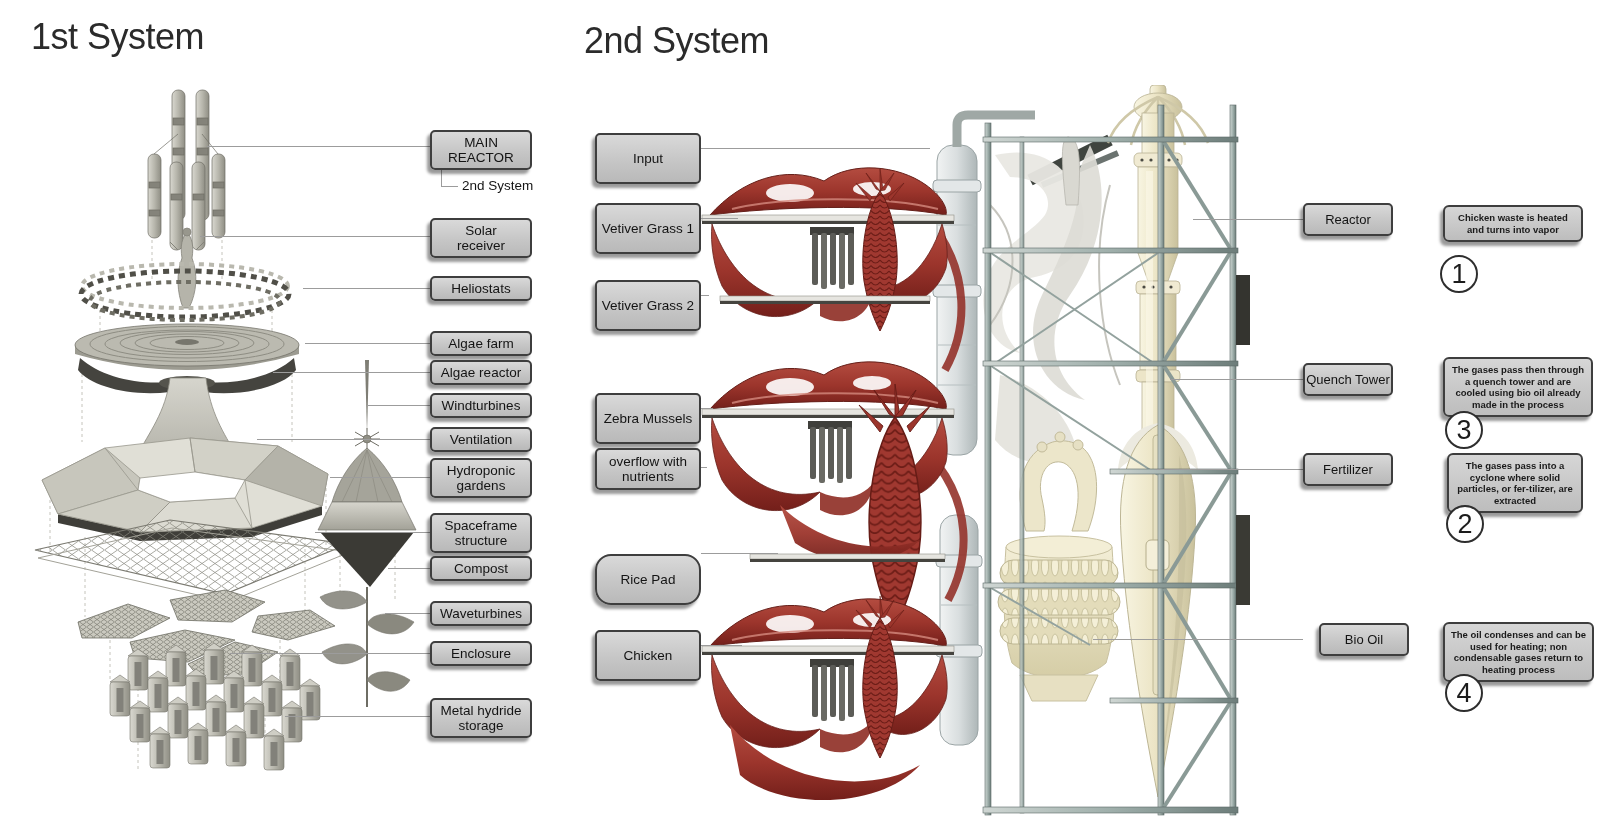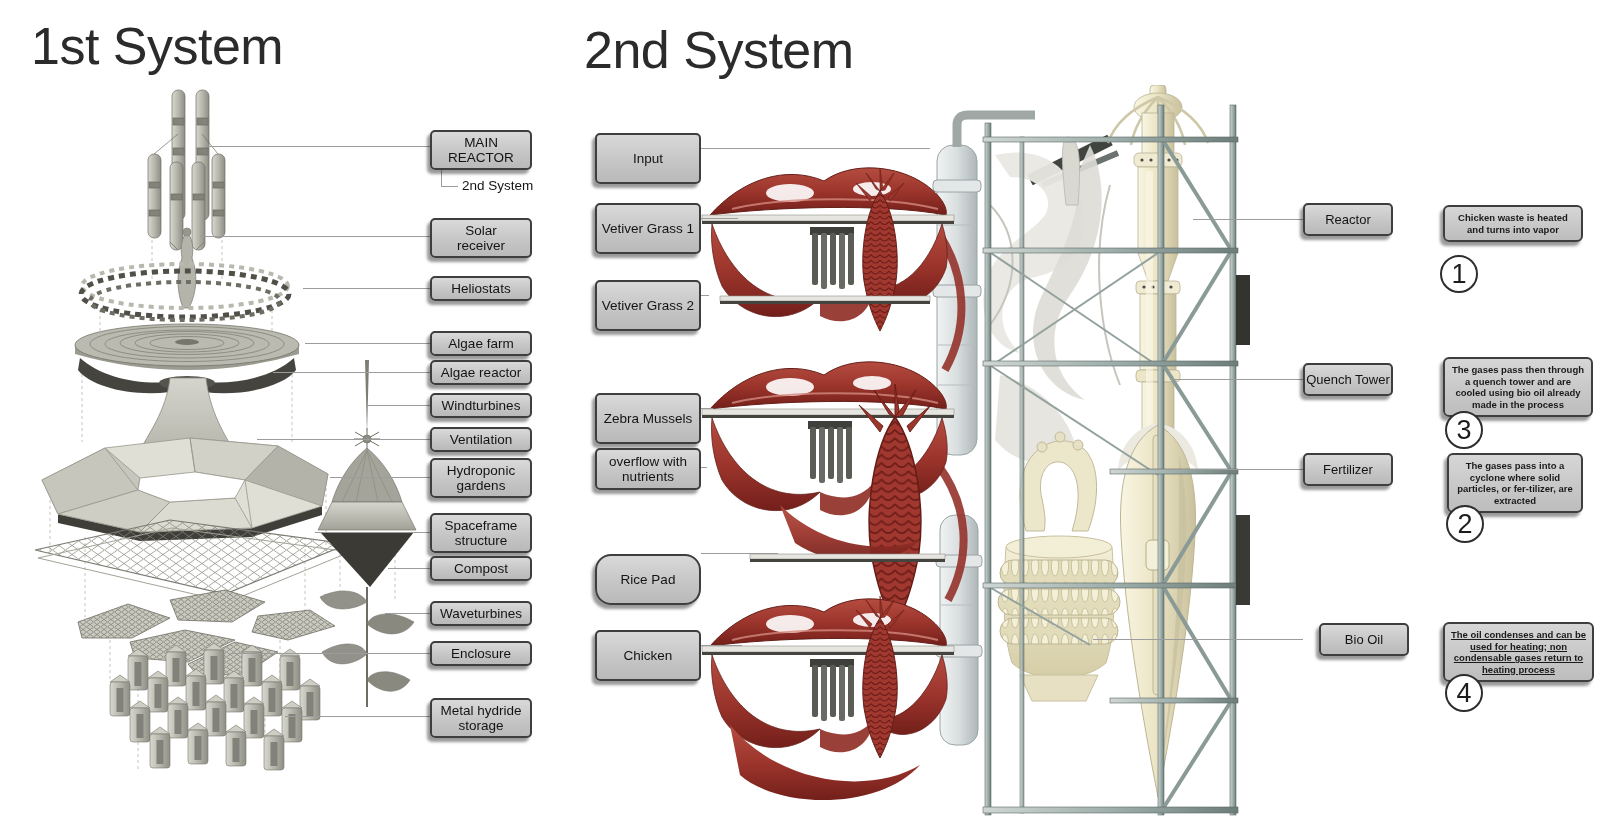--- a/index.html
+++ b/index.html
@@ -1,18 +1,18 @@
 <!DOCTYPE html>
 <html><head>
 <meta charset="utf-8">
 <style>
   html,body{margin:0;padding:0;}
   body{width:1600px;height:827px;position:relative;background:#ffffff;overflow:hidden;
        font-family:"Liberation Sans",sans-serif;}
-  .title{position:absolute;font-size:52px;font-weight:400;color:#2b2b2b;letter-spacing:-0.5px;}
+  .title{position:absolute;font-size:36px;font-weight:400;color:#2b2b2b;letter-spacing:-0.5px;}
   .lbl{position:absolute;box-sizing:border-box;width:102px;
        background:linear-gradient(180deg,#d9d9d9 0%,#c6c6c6 55%,#b9b9b9 100%);
        border:2px solid #3e3e3e;border-radius:5px;
        box-shadow:-3px 4px 3px rgba(0,0,0,0.40);
        font-size:13.5px;line-height:15px;color:#141414;text-align:center;
        white-space:pre-line;padding:3px 4px;}
   .lbl.mid{left:595px;width:106px;padding:16px 1px;}
   .lbl.mid.two{padding:4px 1px;}
   .lbl.right{left:1303px;width:90px;padding:7px 1px;font-size:13px;}
   .note{position:absolute;box-sizing:border-box;left:1443px;
@@ -513,14 +513,14 @@
 
 <div class="note" style="top:205px;width:140px;">Chicken waste is heated and turns into vapor</div>
 <div class="num" style="left:1440px;top:255px;">1</div>
 
 <div class="note" style="top:357px;width:150px;">The gases pass then through a quench tower and are cooled using bio oil already made in the process</div>
 <div class="num" style="left:1445px;top:411px;">3</div>
 
 <div class="note" style="top:453px;width:136px;left:1447px;">The gases pass into a cyclone where solid particles, or fer-tilizer, are extracted</div>
 <div class="num" style="left:1446px;top:505px;">2</div>
 
-<div class="note" style="top:622px;width:151px;text-decoration:underline;">The oil condenses and can be used for heating; non condensable gases return to heating process</div>
+<div class="note" style="top:622px;width:151px;">The oil condenses and can be used for heating; non condensable gases return to heating process</div>
 <div class="num" style="left:1445px;top:674px;">4</div>
 
 </body></html>

